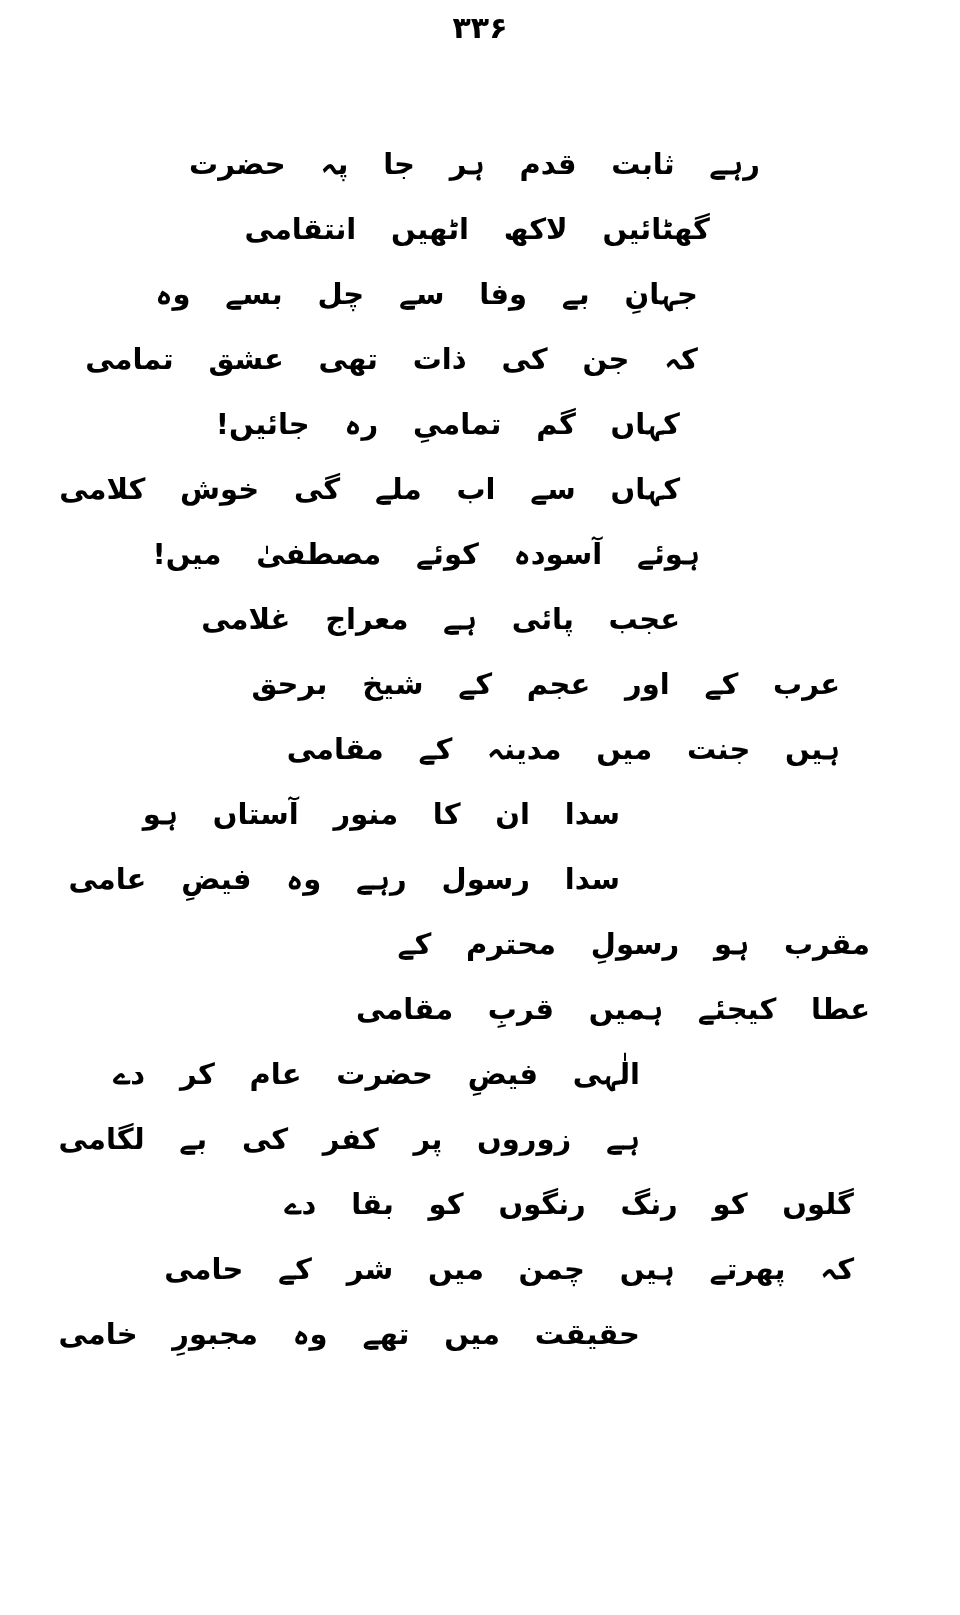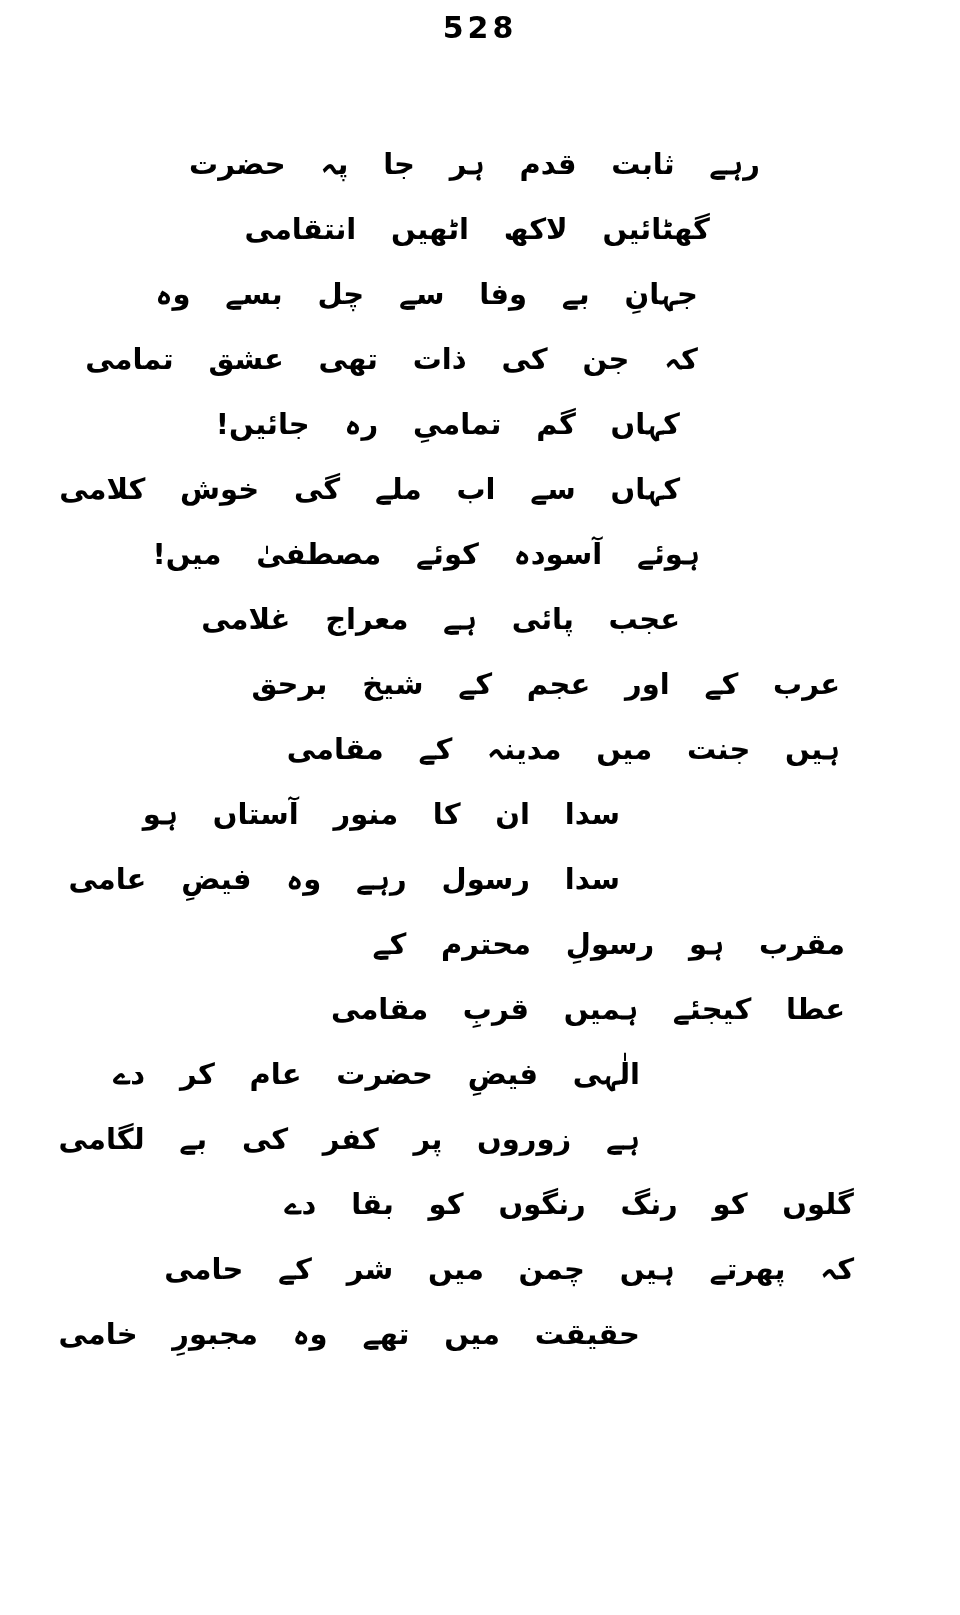--- a/index.html
+++ b/index.html
@@ -51,32 +51,32 @@
   }
   
   .ind-a1 { padding-right: 200px; }
   .ind-a2 { padding-right: 250px; }
   .ind-b  { padding-right: 262px; }
   .ind-c  { padding-right: 280px; }
   .ind-d1 { padding-right: 260px; }
   .ind-d2 { padding-right: 280px; }
   .ind-e  { padding-right: 120px; }
   .ind-f  { padding-right: 340px; }
-  .ind-g  { padding-right: 115px; }
+  .ind-g  { padding-right: 90px; }
   .ind-h  { padding-right: 320px; }
   .ind-i  { padding-right: 106px; }
   .ind-j1 { padding-right: 260px; }
   .ind-j2 { padding-right: 320px; }
 </style>
 </head>
 <body>
 
 <div class="page">
 
-  <div class="page-number">528</div>
+  <div class="page-number">۳۳۶</div>
 
   <div class="poem">
     <div class="line ind-a1">رہے ثابت قدم ہر جا پہ حضرت</div>
     <div class="line ind-a2">گھٹائیں لاکھ اٹھیں انتقامی</div>
     <div class="line ind-b">جہانِ بے وفا سے چل بسے وہ</div>
     <div class="line ind-b">کہ جن کی ذات تھی عشق تمامی</div>
     <div class="line ind-c">کہاں گم تمامیِ رہ جائیں!</div>
     <div class="line ind-c">کہاں سے اب ملے گی خوش کلامی</div>
     <div class="line ind-d1">ہوئے آسودہ کوئے مصطفیٰ میں!</div>
     <div class="line ind-d2">عجب پائی ہے معراج غلامی</div>

